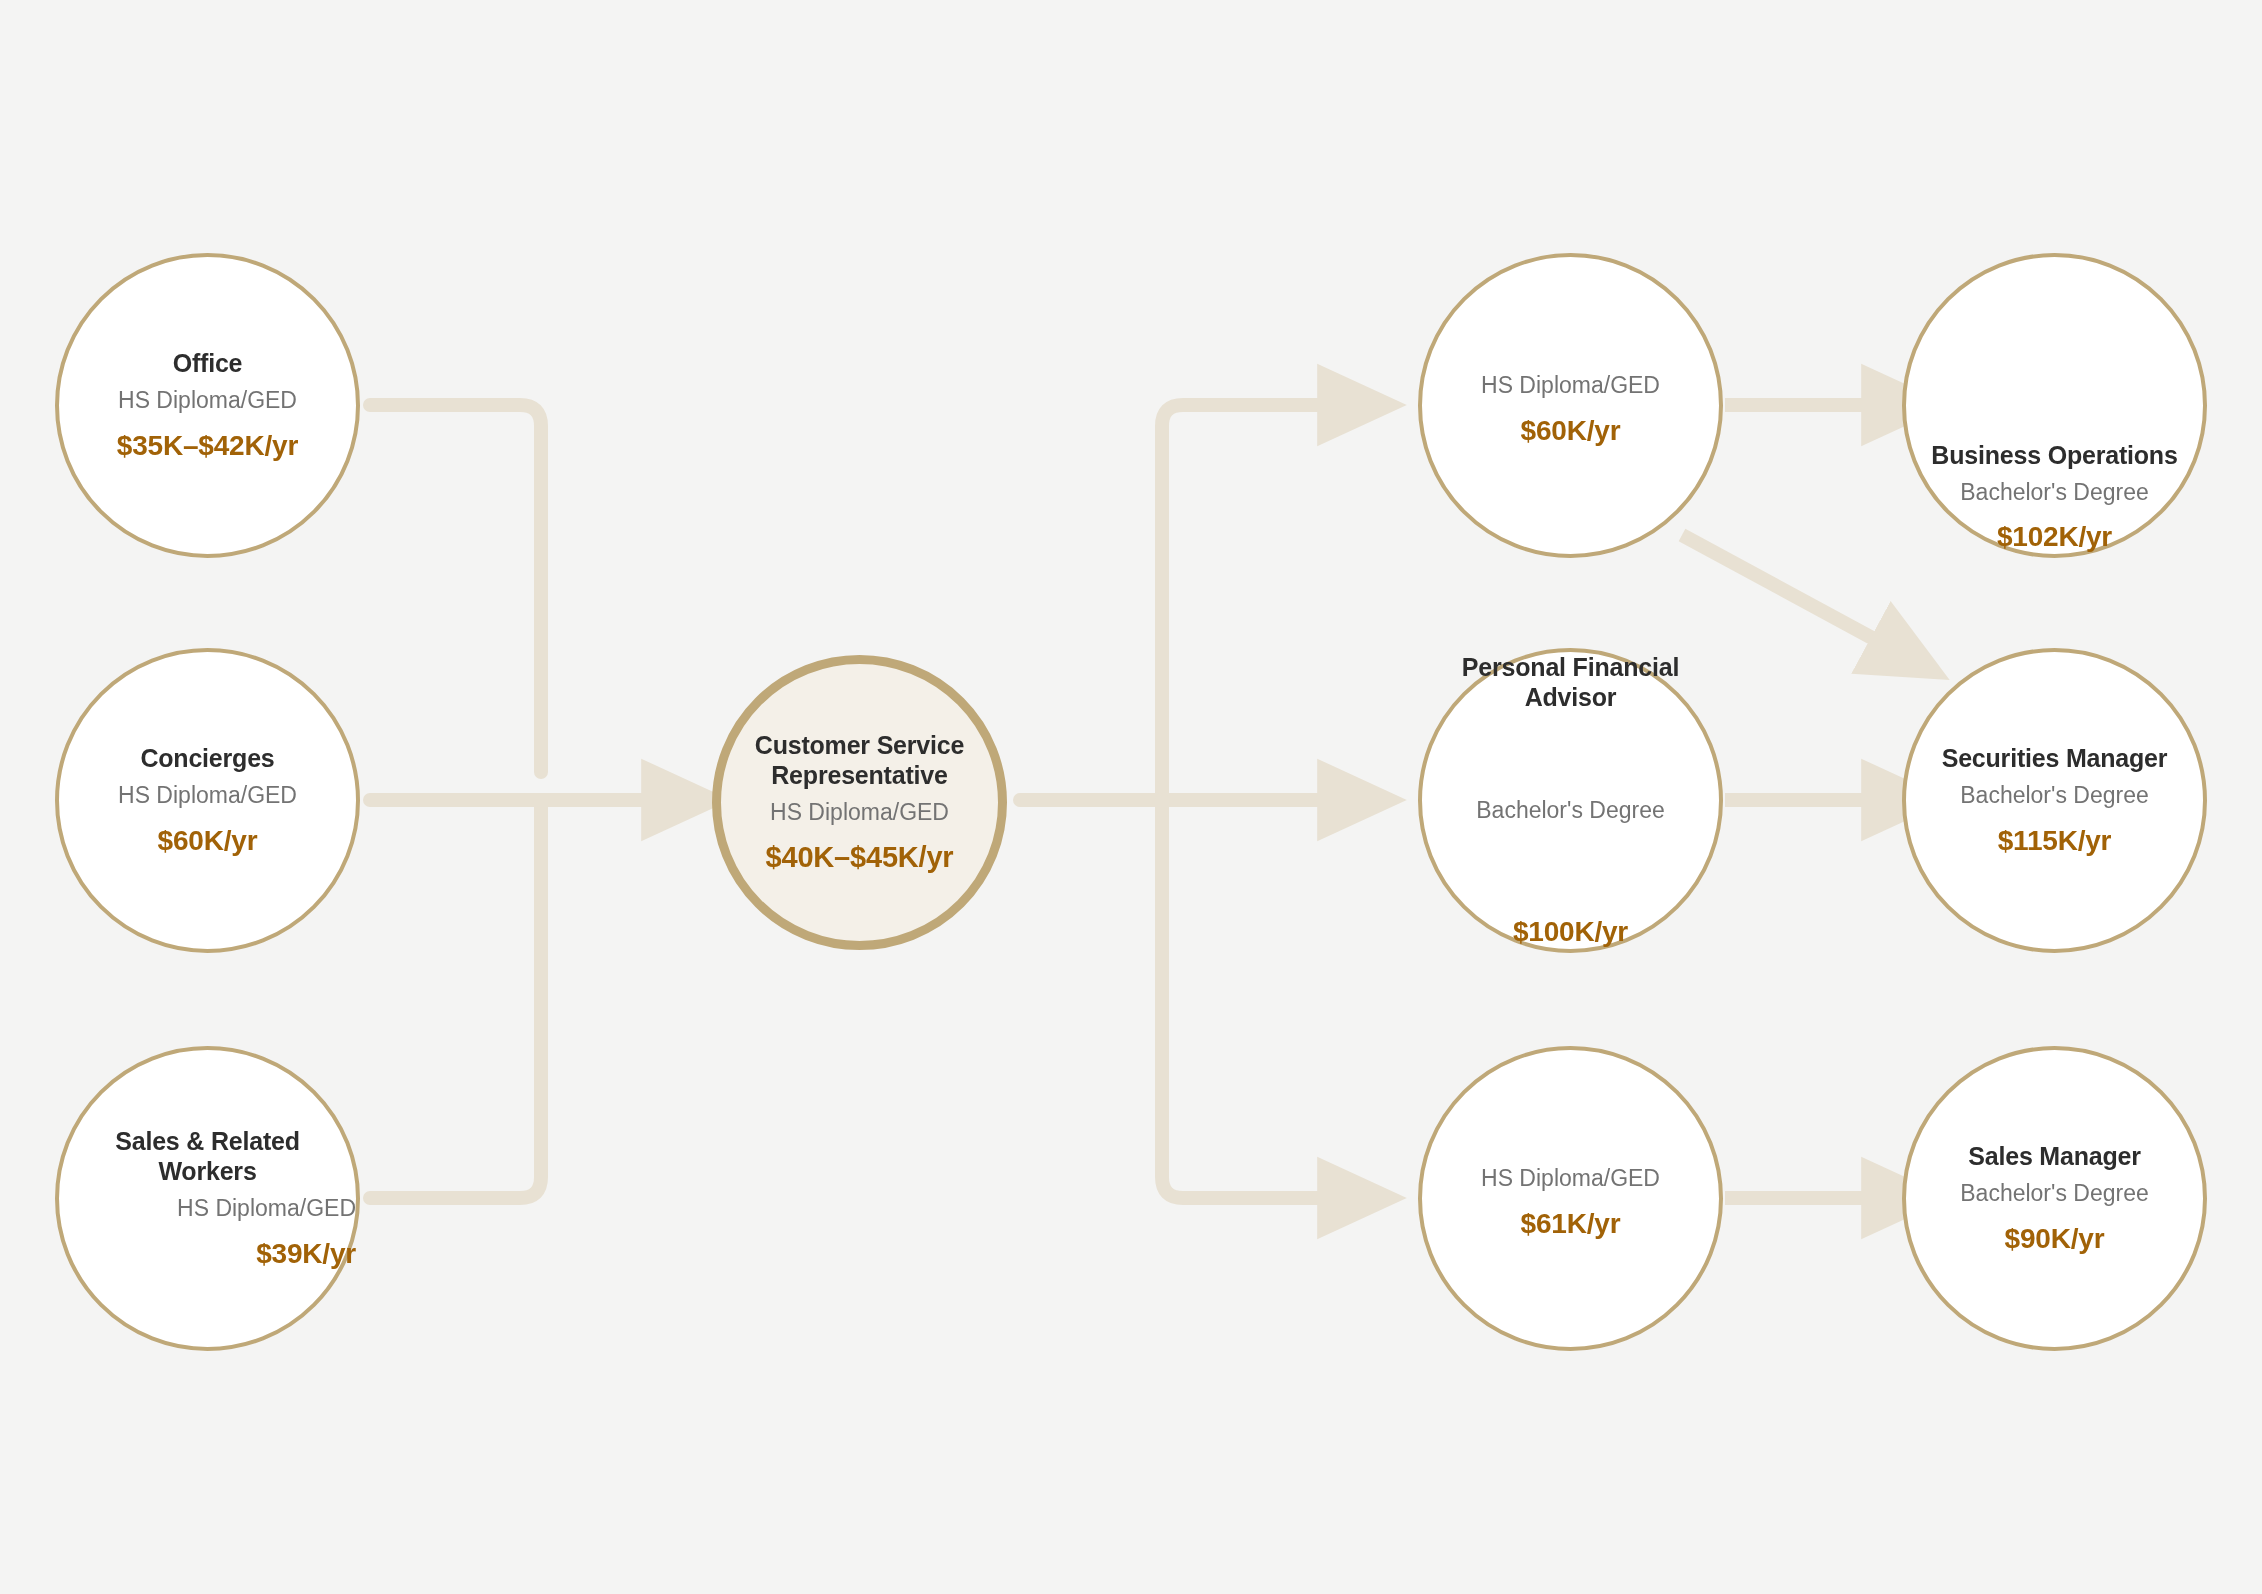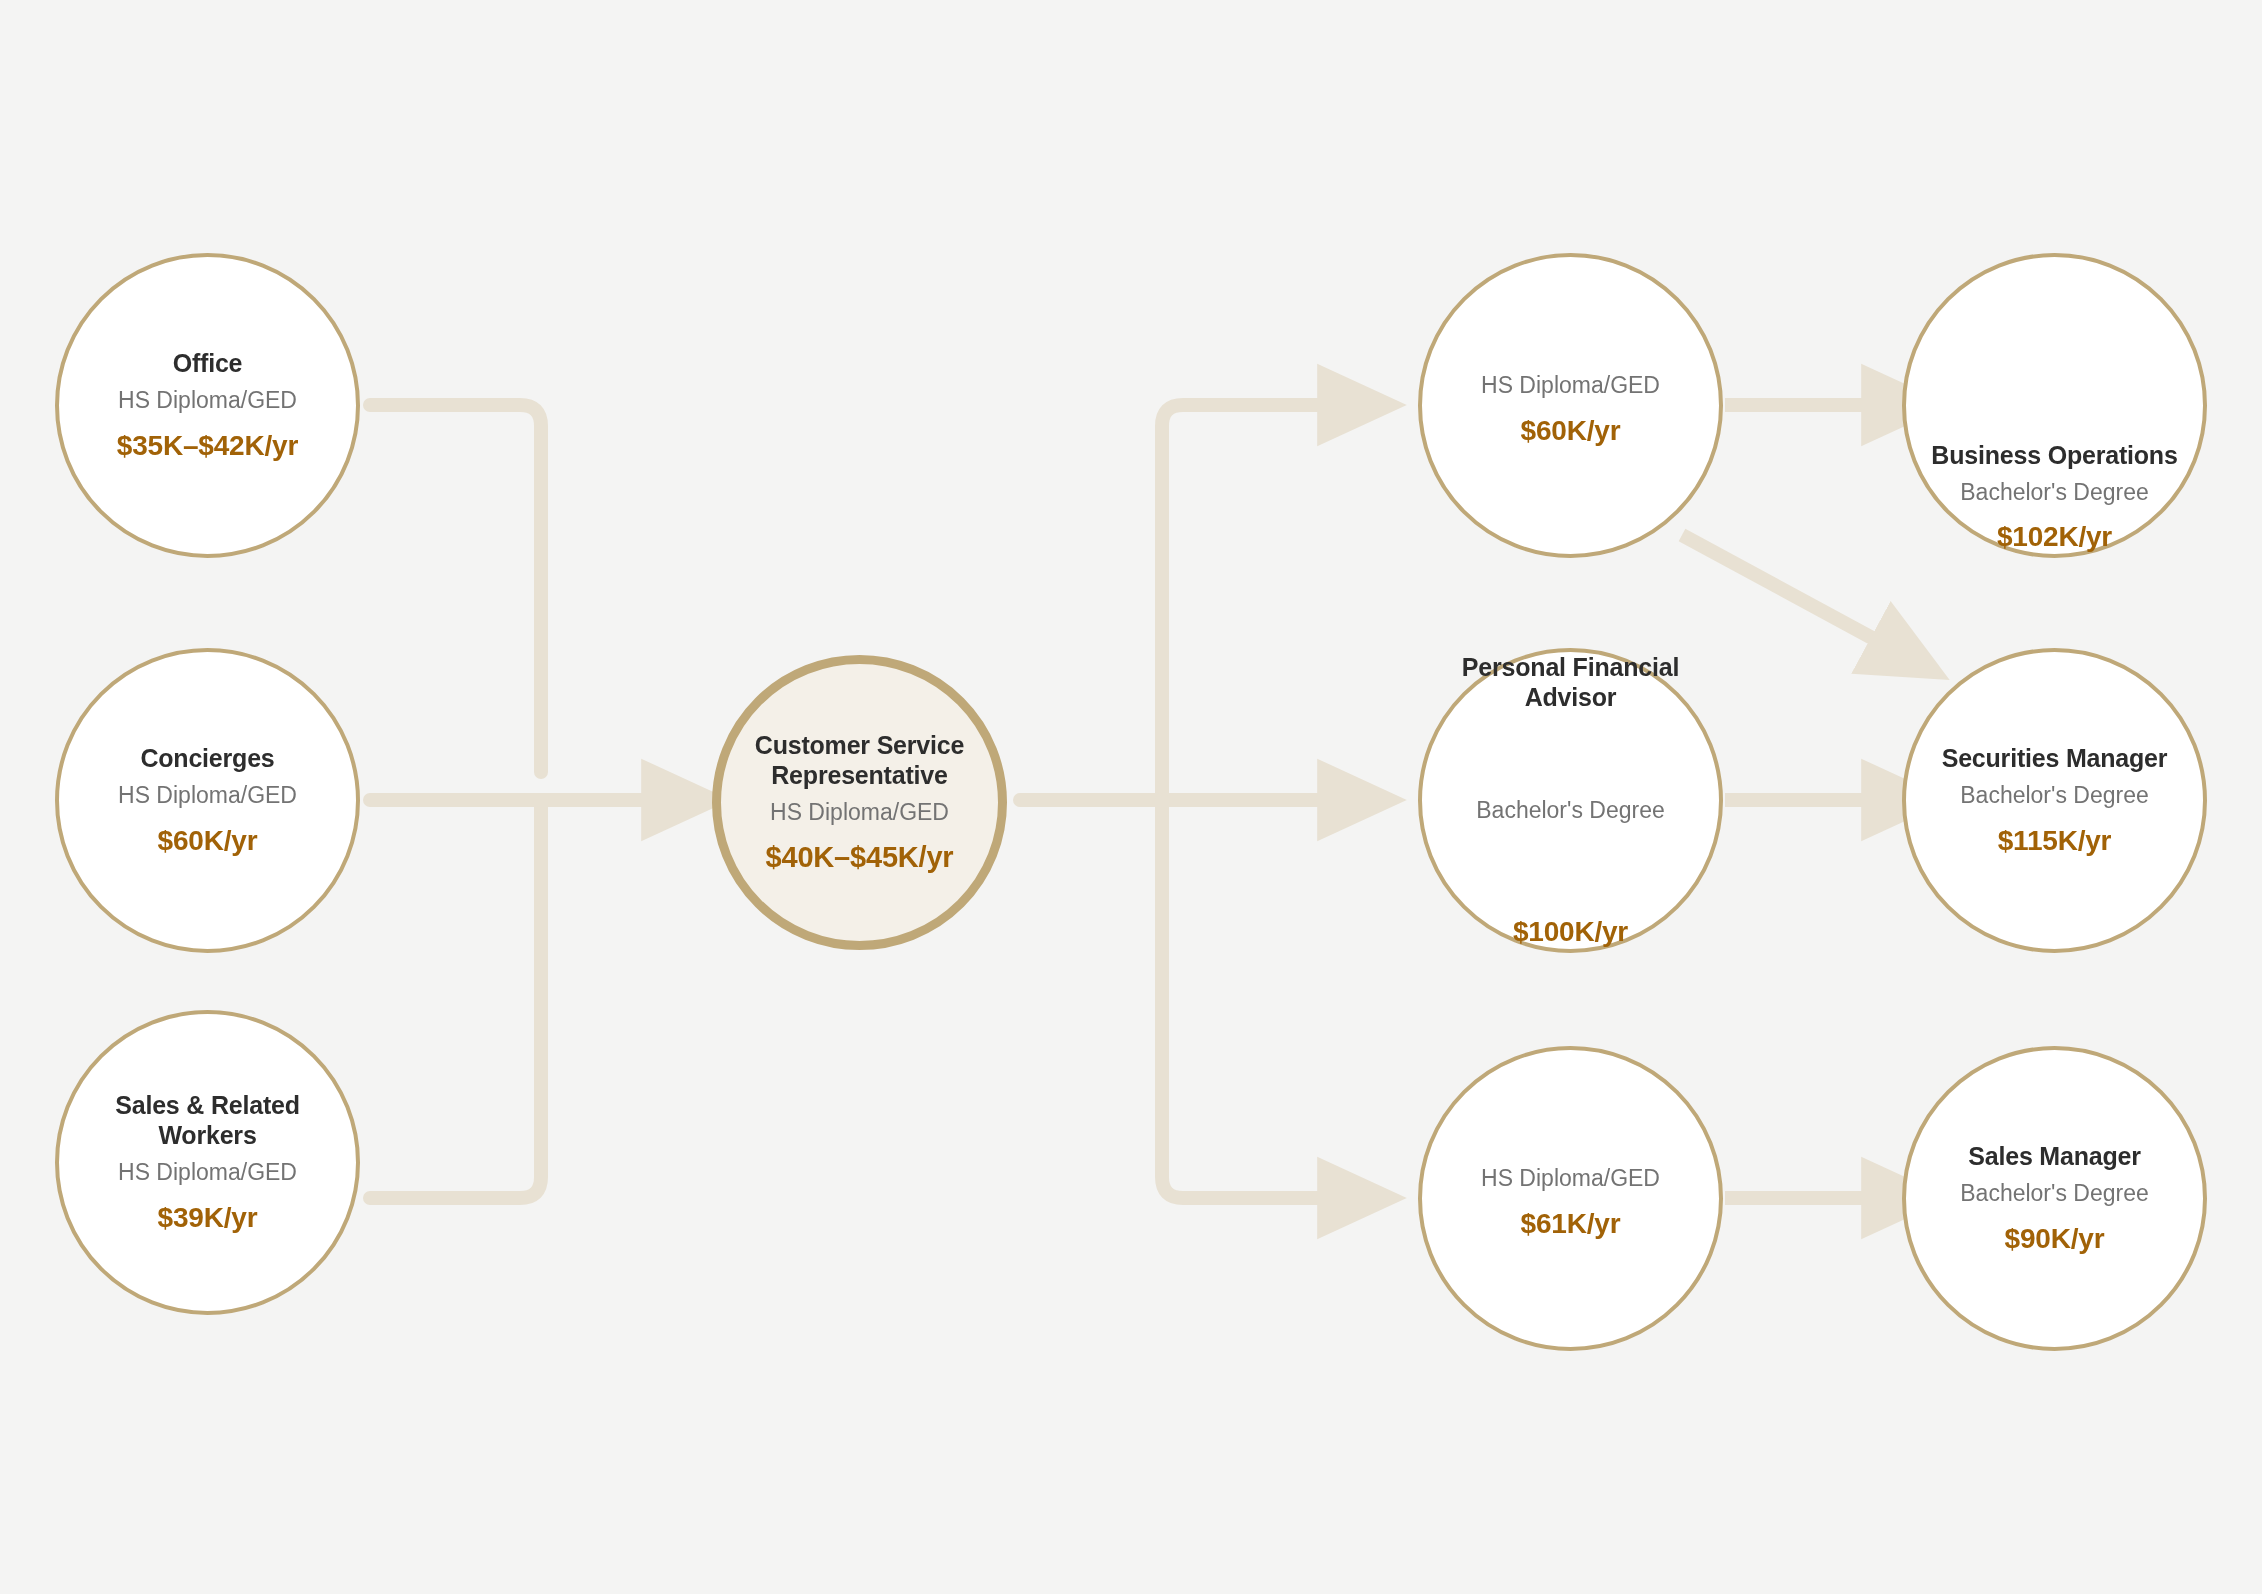--- a/index.html
+++ b/index.html
@@ -113,21 +113,21 @@
     <div class="node-edu">HS Diploma/GED</div>
     <div class="node-salary">$35K–$42K/yr</div>
   </div>
 
   <div class="node" style="left:55px;  top:648px;  width:305px; height:305px;">
     <div class="node-title">Concierges</div>
     <div class="node-edu">HS Diploma/GED</div>
     <div class="node-salary">$60K/yr</div>
   </div>
 
-  <div class="node" style="left:55px;  top:1010px; width:305px; height:305px;">
+  <div class="node" style="left:55px;  top:1046px; width:305px; height:305px;align-items:flex-end;">
     <div class="node-title">Sales &amp; Related Workers</div>
     <div class="node-edu">HS Diploma/GED</div>
     <div class="node-salary">$39K/yr</div>
   </div>
 
   <div class="node focal" style="left:712px; top:655px; width:295px; height:295px;">
     <div class="node-title">Customer Service Representative</div>
     <div class="node-edu">HS Diploma/GED</div>
     <div class="node-salary">$40K–$45K/yr</div>
   </div>

